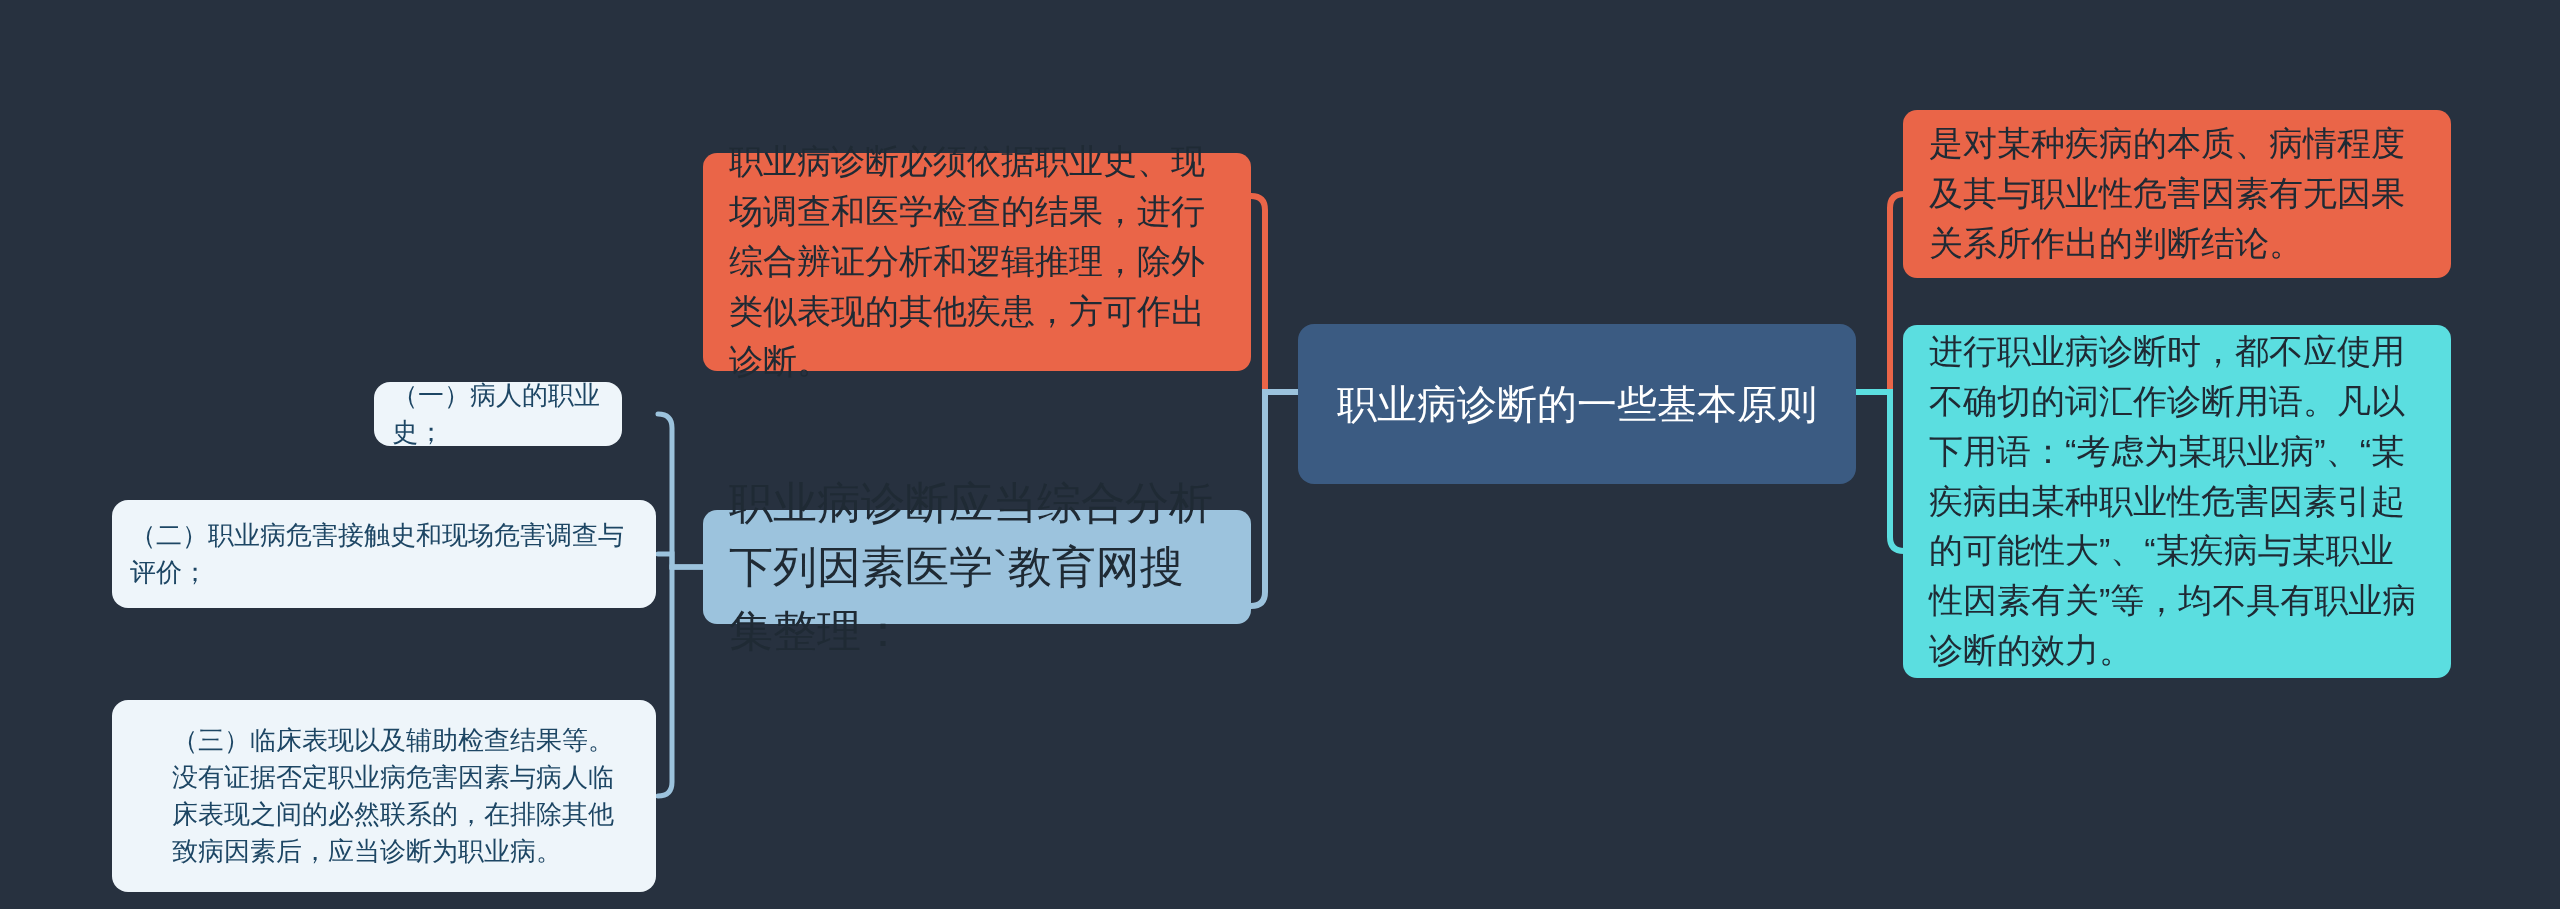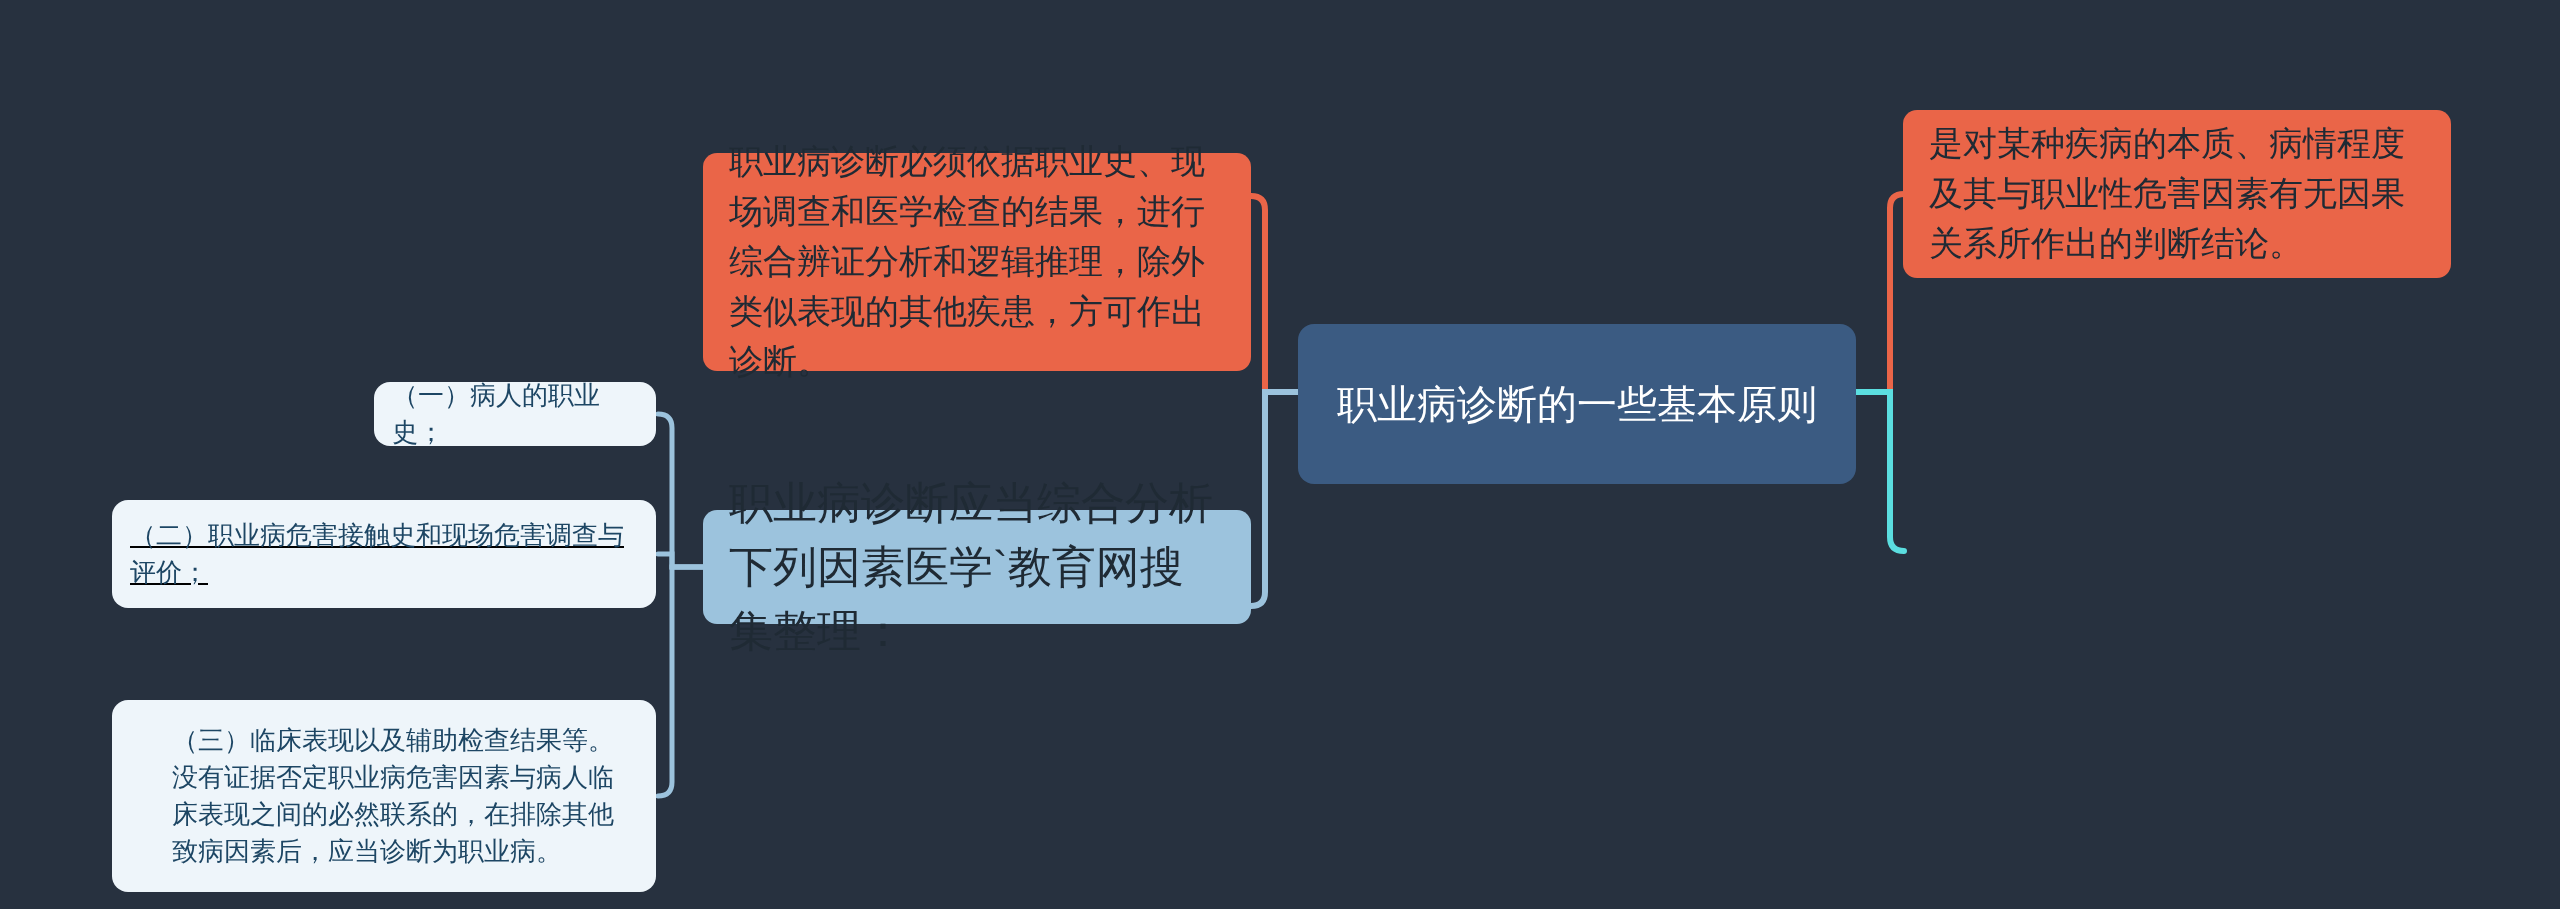--- a/index.html
+++ b/index.html
@@ -100,22 +100,22 @@
   .n-white {
     background: #eef5fa;
     border-radius: 16px;
   }
   .n-white .txt {
     color: #1d4664;
     font-size: 26px;
     line-height: 1.42;
     padding: 0 18px;
   }
-  .n-white-1 { left: 374px; top: 382px; width: 282px; height: 64px; }
-  .n-white-2 { left: 112px; top: 500px; width: 544px; height: 108px; text-decoration: underline; }
+  .n-white-1 { left: 374px; top: 382px; width: 248px; height: 64px; }
+  .n-white-2 { left: 112px; top: 500px; width: 544px; height: 108px; }
   .n-white-3 { left: 112px; top: 700px; width: 544px; height: 192px;
                top: 700px; }
   .n-white-3 { left: 112px; top: 700px; width: 544px; height: 192px; padding-left: 42px; }
 </style>
 </head>
 <body>
 
 <div id="stage">
 
   <svg id="wires" viewBox="0 0 2560 909">
@@ -138,20 +138,23 @@
   </div>
 
   <div class="node n-center">
     <span class="txt">职业病诊断的一些基本原则</span>
   </div>
 
   <div class="node n-orange n-orange-right">
     <span class="txt">是对某种疾病的本质、病情程度及其与职业性危害因素有无因果关系所作出的判断结论。</span>
   </div>
 
+  <div class="node n-cyan">
+    <span class="txt">进行职业病诊断时，都不应使用不确切的词汇作诊断用语。凡以下用语：“考虑为某职业病”、“某疾病由某种职业性危害因素引起的可能性大”、“某疾病与某职业性因素有关”等，均不具有职业病诊断的效力。</span>
+  </div>
 
   <div class="node n-lightblue">
     <span class="txt">职业病诊断应当综合分析下列因素医学`教育网搜集整理：</span>
   </div>
 
   <div class="node n-white n-white-1">
     <span class="txt">（一）病人的职业史；</span>
   </div>
 
   <div class="node n-white n-white-2">

